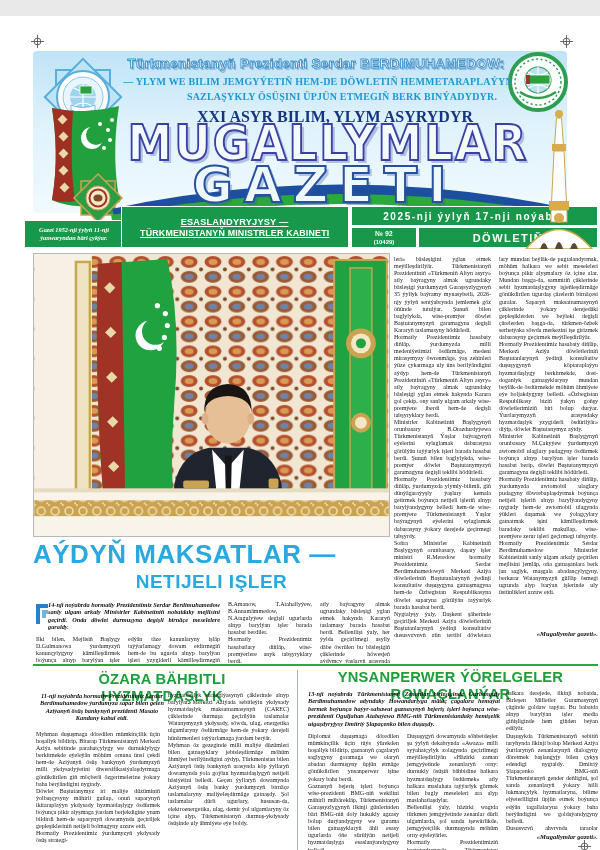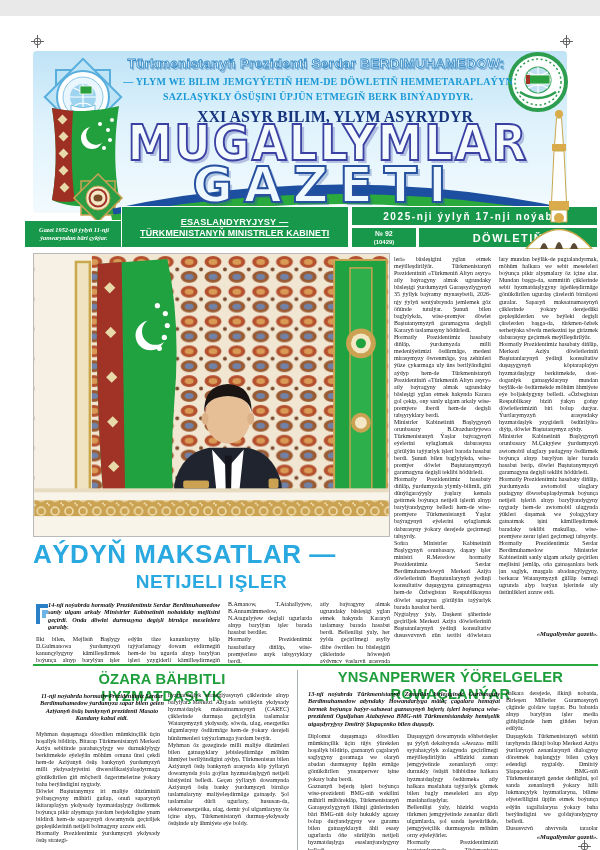--- a/index.html
+++ b/index.html
@@ -12,21 +12,21 @@
     background:linear-gradient(180deg,#bfe3f6 0%, #dff2fc 45%, #f2fafe 100%);
     border-radius:4px; }
   #attribution { left:120px; top:40px; width:392px; text-align:center;
     font-family:"Liberation Sans",sans-serif; font-weight:bold; font-size:13.5px;
     color:#eaf7ff; -webkit-text-stroke:0.9px #3e8fc7; letter-spacing:0.3px;
     text-shadow:1.5px 1.5px 0 rgba(40,100,170,0.35); }
   .quoteline { left:108px; width:420px; text-align:center;
     font-family:Liberation Serif, serif; font-weight:bold; font-size:10px;
     color:#1b99d6; letter-spacing:0.2px; }
   #quote1 { top:60px; }
-  #quote2 { top:75px; }
+  #quote2 { top:75px;padding-left:24px; }
   #slogan { left:170px; top:92px; width:330px; text-align:center;
     font-family:"Liberation Serif",serif; font-weight:bold; font-size:16px; color:#16357e; }
 
   
   #mast-top { left:118px; top:99px; width:420px; text-align:center;
     font-family:"DejaVu Sans",sans-serif; font-weight:800; font-size:45px; line-height:50px;
     color:#f4fbff; -webkit-text-stroke:1.8px #3a41a2; letter-spacing:2px;
     transform:scaleY(1.12); transform-origin:top center;
     text-shadow:3px 3px 0 rgba(58,65,162,0.30); }
   #mast-bottom { left:150px; top:143px; width:350px; text-align:center;

